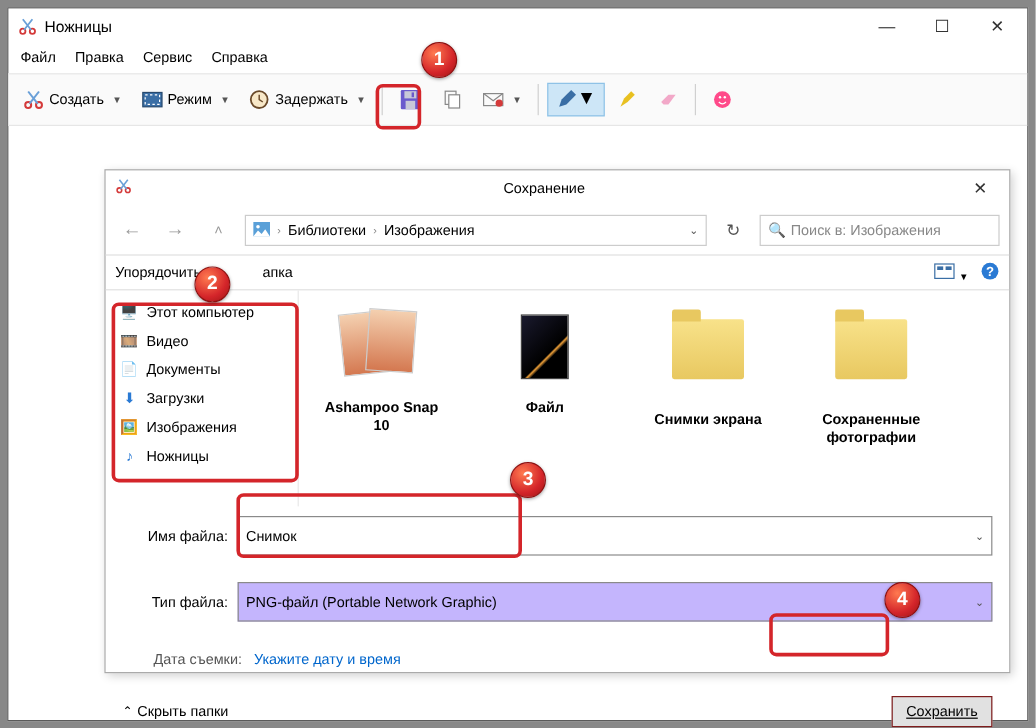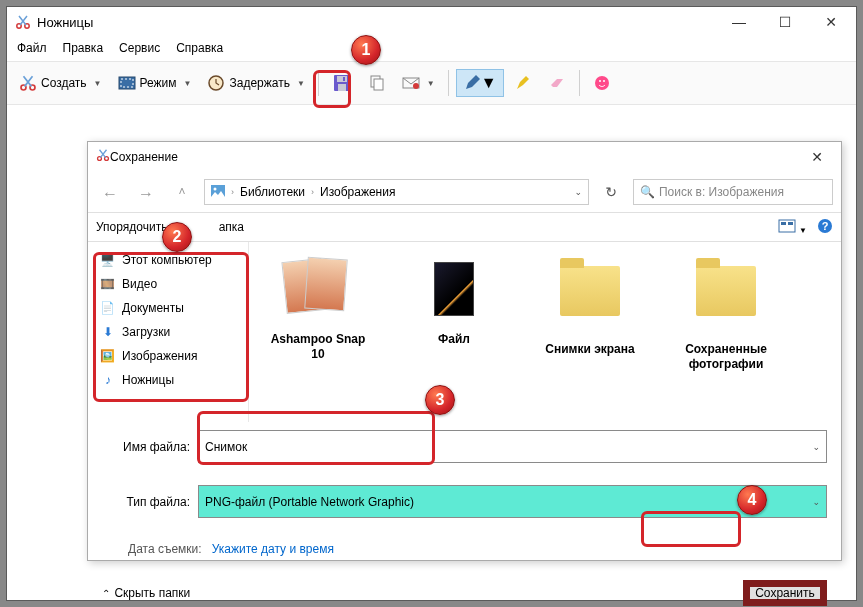--- a/index.html
+++ b/index.html
@@ -14,21 +14,21 @@
   .menubar span { padding: 2px 6px; }
   .toolbar { height: 44px; border-top: 1px solid #e6e6e6; border-bottom: 1px solid #e6e6e6; display: flex; align-items: center; padding: 0 6px; gap: 4px; background: #fafafa; }
   .tool { display: flex; align-items: center; gap: 4px; padding: 4px 6px; font-size: 12px; }
   .tool .drop { font-size: 8px; color: #555; margin-left: 3px; }
   .sep { width: 1px; height: 26px; background: #d0d0d0; margin: 0 3px; }
   .icon { width: 18px; height: 18px; display: inline-flex; align-items: center; justify-content: center; }
   .save-btn { width: 32px; height: 32px; display: flex; align-items: center; justify-content: center; border: 1px solid transparent; }
   .pen-active { background: #cde6f7; border: 1px solid #8fc2e6; padding: 4px 6px; display:flex; align-items:center; }
 
   .dialog { position: absolute; top: 134px; left: 80px; width: 755px; height: 420px; border: 1px solid #aaa; background: #fff; box-shadow: 2px 2px 8px rgba(0,0,0,.2); }
-  .dlg-titlebar { height: 30px; display: flex; align-items: center; padding: 0 4px 0 8px; }
+  .dlg-titlebar { height: 30px; display: flex; align-items: center; padding: 0 4px 0 8px; text-align: center; }
   .dlg-titlebar .t { font-size: 12px; flex: 1; }
   .navrow { height: 40px; display: flex; align-items: center; padding: 0 8px; gap: 8px; }
   .navarrow { width: 28px; height: 28px; display:flex; align-items:center; justify-content:center; color:#999; font-size:16px; }
   .addressbar { flex: 1; height: 26px; border: 1px solid #ccc; display: flex; align-items: center; padding: 0 6px; font-size: 12px; gap: 6px; }
   .addressbar .crumb { color: #000; }
   .addressbar .sep-c { color: #888; font-size: 9px; }
   .addressbar .spacer { flex: 1; }
   .searchbox { width: 200px; height: 26px; border: 1px solid #ccc; display: flex; align-items: center; padding: 0 6px; font-size: 12px; color: #888; gap: 4px; }
   .org-row { height: 30px; border-top: 1px solid #e0e0e0; border-bottom: 1px solid #e0e0e0; display: flex; align-items: center; padding: 0 8px; font-size: 12px; gap: 10px; }
   .org-row .spacer { flex: 1; }
@@ -45,26 +45,26 @@
   .folder-icon { width: 60px; height: 50px; background: linear-gradient(#f8e28a,#e8c860); border-radius: 2px; position: relative; margin: 10px auto 0; }
   .folder-icon::before { content: ""; position: absolute; top: -8px; left: 0; width: 24px; height: 10px; background: #e8c860; border-radius: 2px 2px 0 0; }
   .thumb-preview { position: absolute; left: 6px; top: 4px; width: 40px; height: 52px; background: #fff; border: 1px solid #ccc; transform: rotate(-6deg); }
   .thumb-preview.two { left: 28px; top: 2px; transform: rotate(4deg); }
   .thumb-dark { position: absolute; left: 20px; top: 6px; width: 40px; height: 54px; background: linear-gradient(135deg,#1a1a2e,#000 60%,#f2a33a 62%,#000 66%); border: 1px solid #444; }
 
   .form-area { padding: 8px 14px 4px 14px; }
   .form-row { display: flex; align-items: center; margin-bottom: 22px; font-size: 12px; }
   .form-row .lbl { width: 96px; text-align: right; padding-right: 8px; }
   .form-row .field { flex: 1; height: 33px; border: 1px solid #8a8a8a; background: #fff; padding: 0 6px; display: flex; align-items: center; }
-  .form-row .field.drop { background: #5eead4; }
+  .form-row .field.drop { background: #c4b5fd; }
   .date-row { font-size: 12px; padding: 2px 0 10px 26px; color: #555; }
   .date-row a { color: #0066cc; text-decoration: none; }
   .bottom { display: flex; align-items: center; padding: 10px 14px; font-size: 12px; }
   .bottom .spacer { flex: 1; }
-  .btn { min-width: 84px; height: 26px; border: 7px solid #7f1d1d; background: #e1e1e1; display: flex; align-items: center; justify-content: center; font-size: 12px; margin-left: 8px; }
+  .btn { min-width: 84px; height: 26px; border: 1px solid #7f1d1d; background: #e1e1e1; display: flex; align-items: center; justify-content: center; font-size: 12px; margin-left: 8px; text-decoration: underline; }
 
   .redbox { position: absolute; border: 3px solid #d4252a; border-radius: 6px; pointer-events: none; }
   .badge { position: absolute; width: 30px; height: 30px; border-radius: 50%; background: radial-gradient(circle at 35% 30%, #ff7a50, #d4252a 60%, #9c1414); color: #fff; font-weight: bold; display: flex; align-items: center; justify-content: center; font-size: 16px; box-shadow: 0 1px 3px rgba(0,0,0,.4); border: 1px solid #8c1010; }
 
   .scissors { color: #d43a3a; }
   .clock-svg circle { stroke: #6a4a2a; fill: #f8e8c8; }
 </style>
 </head>
 <body>
 

